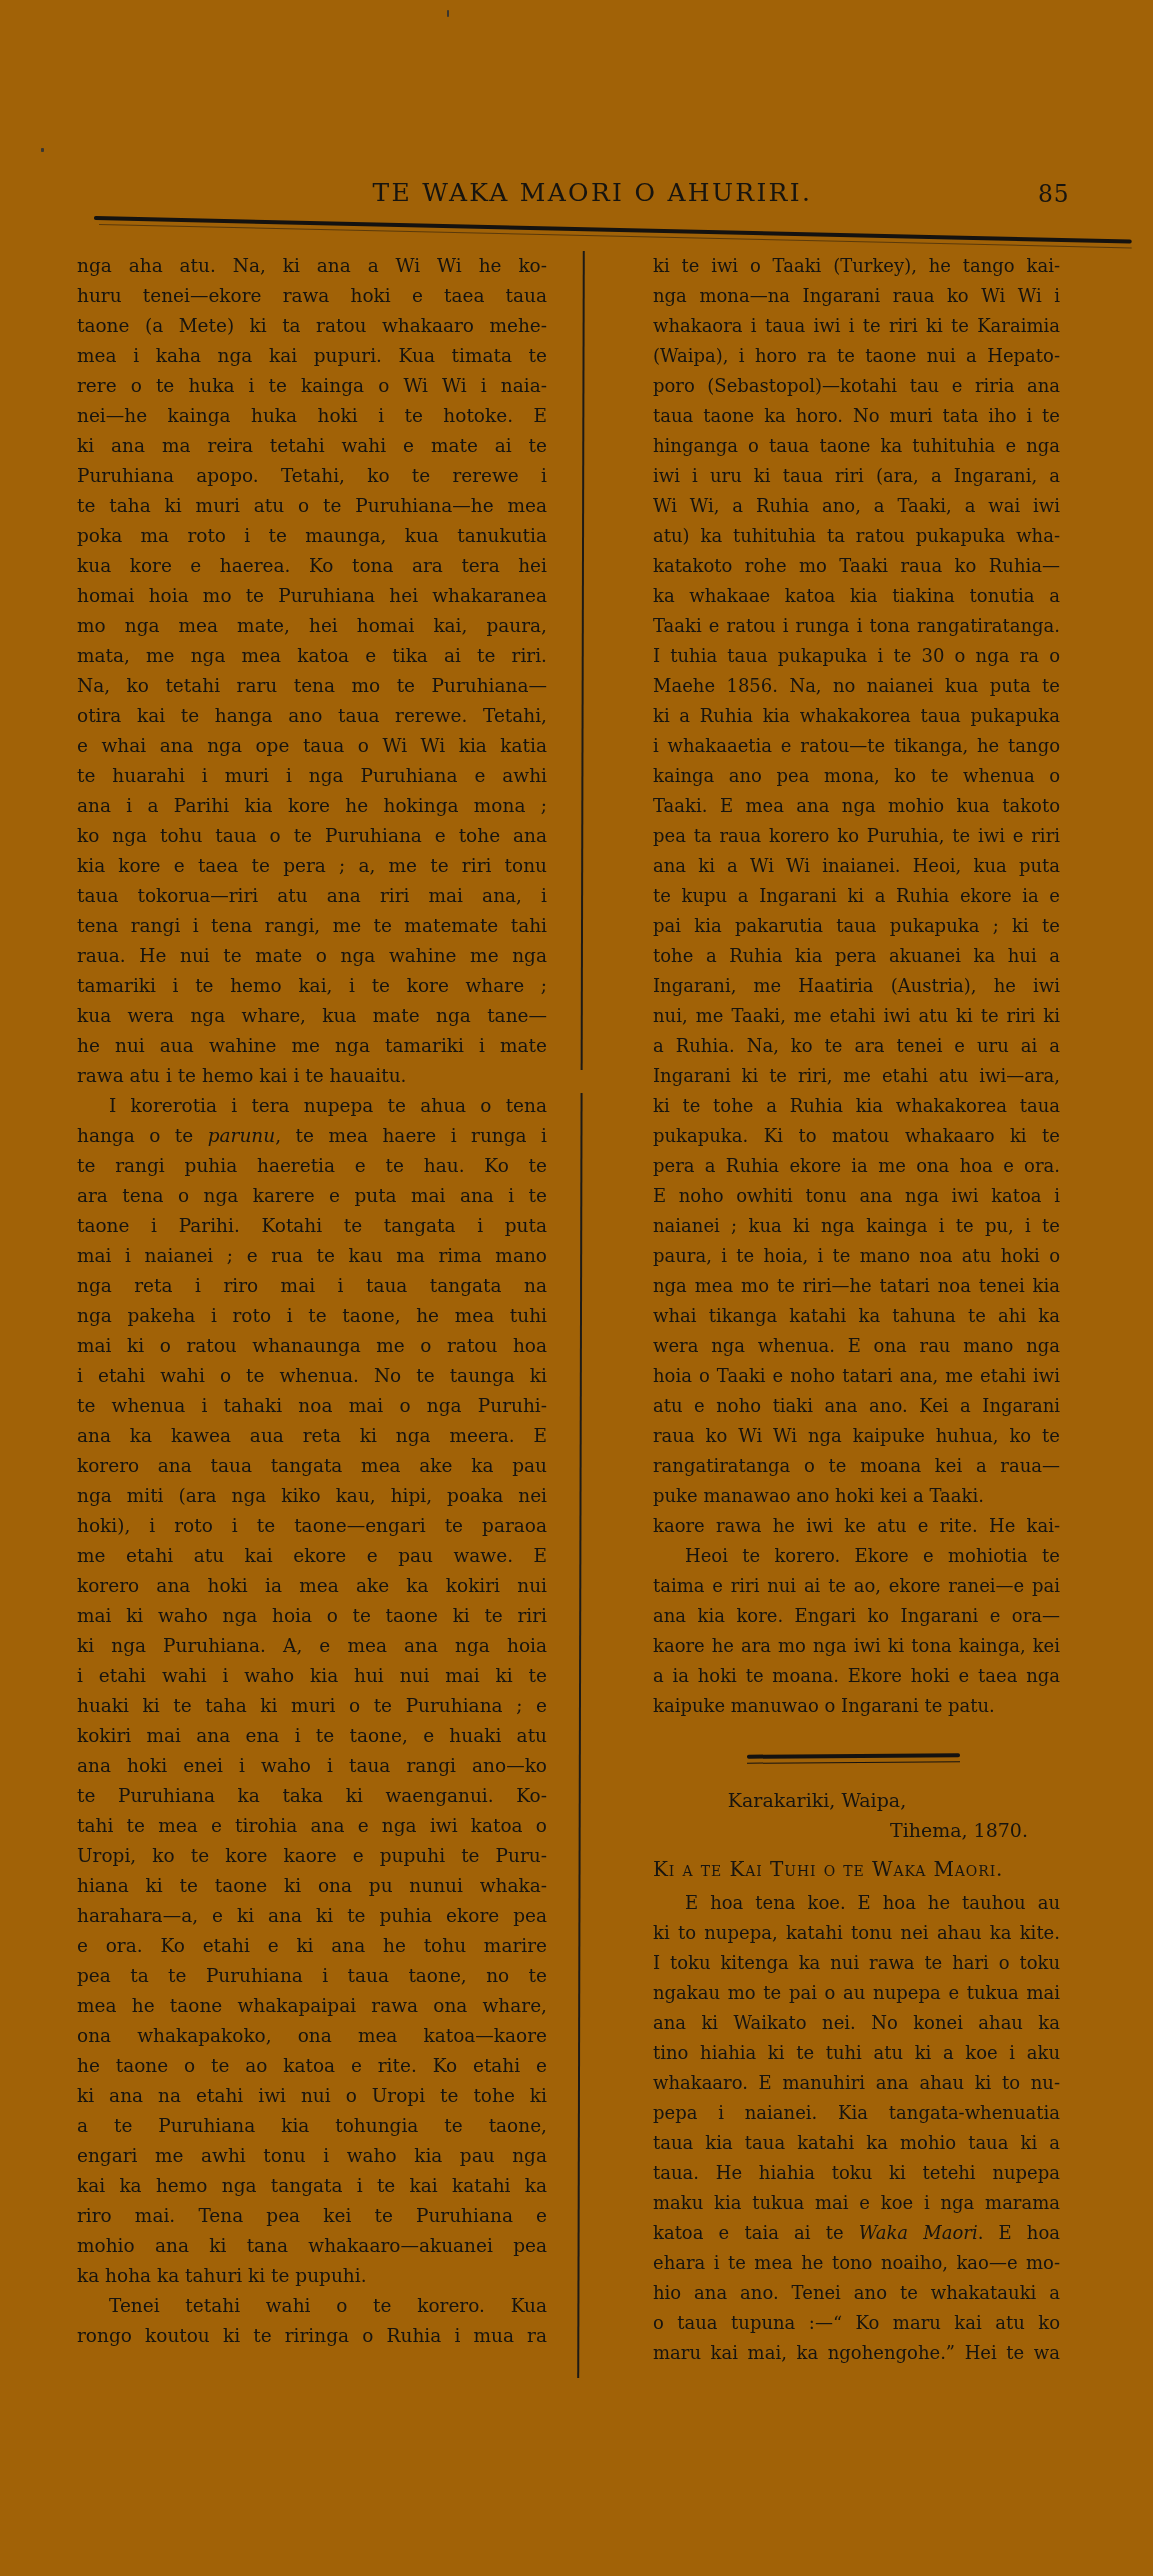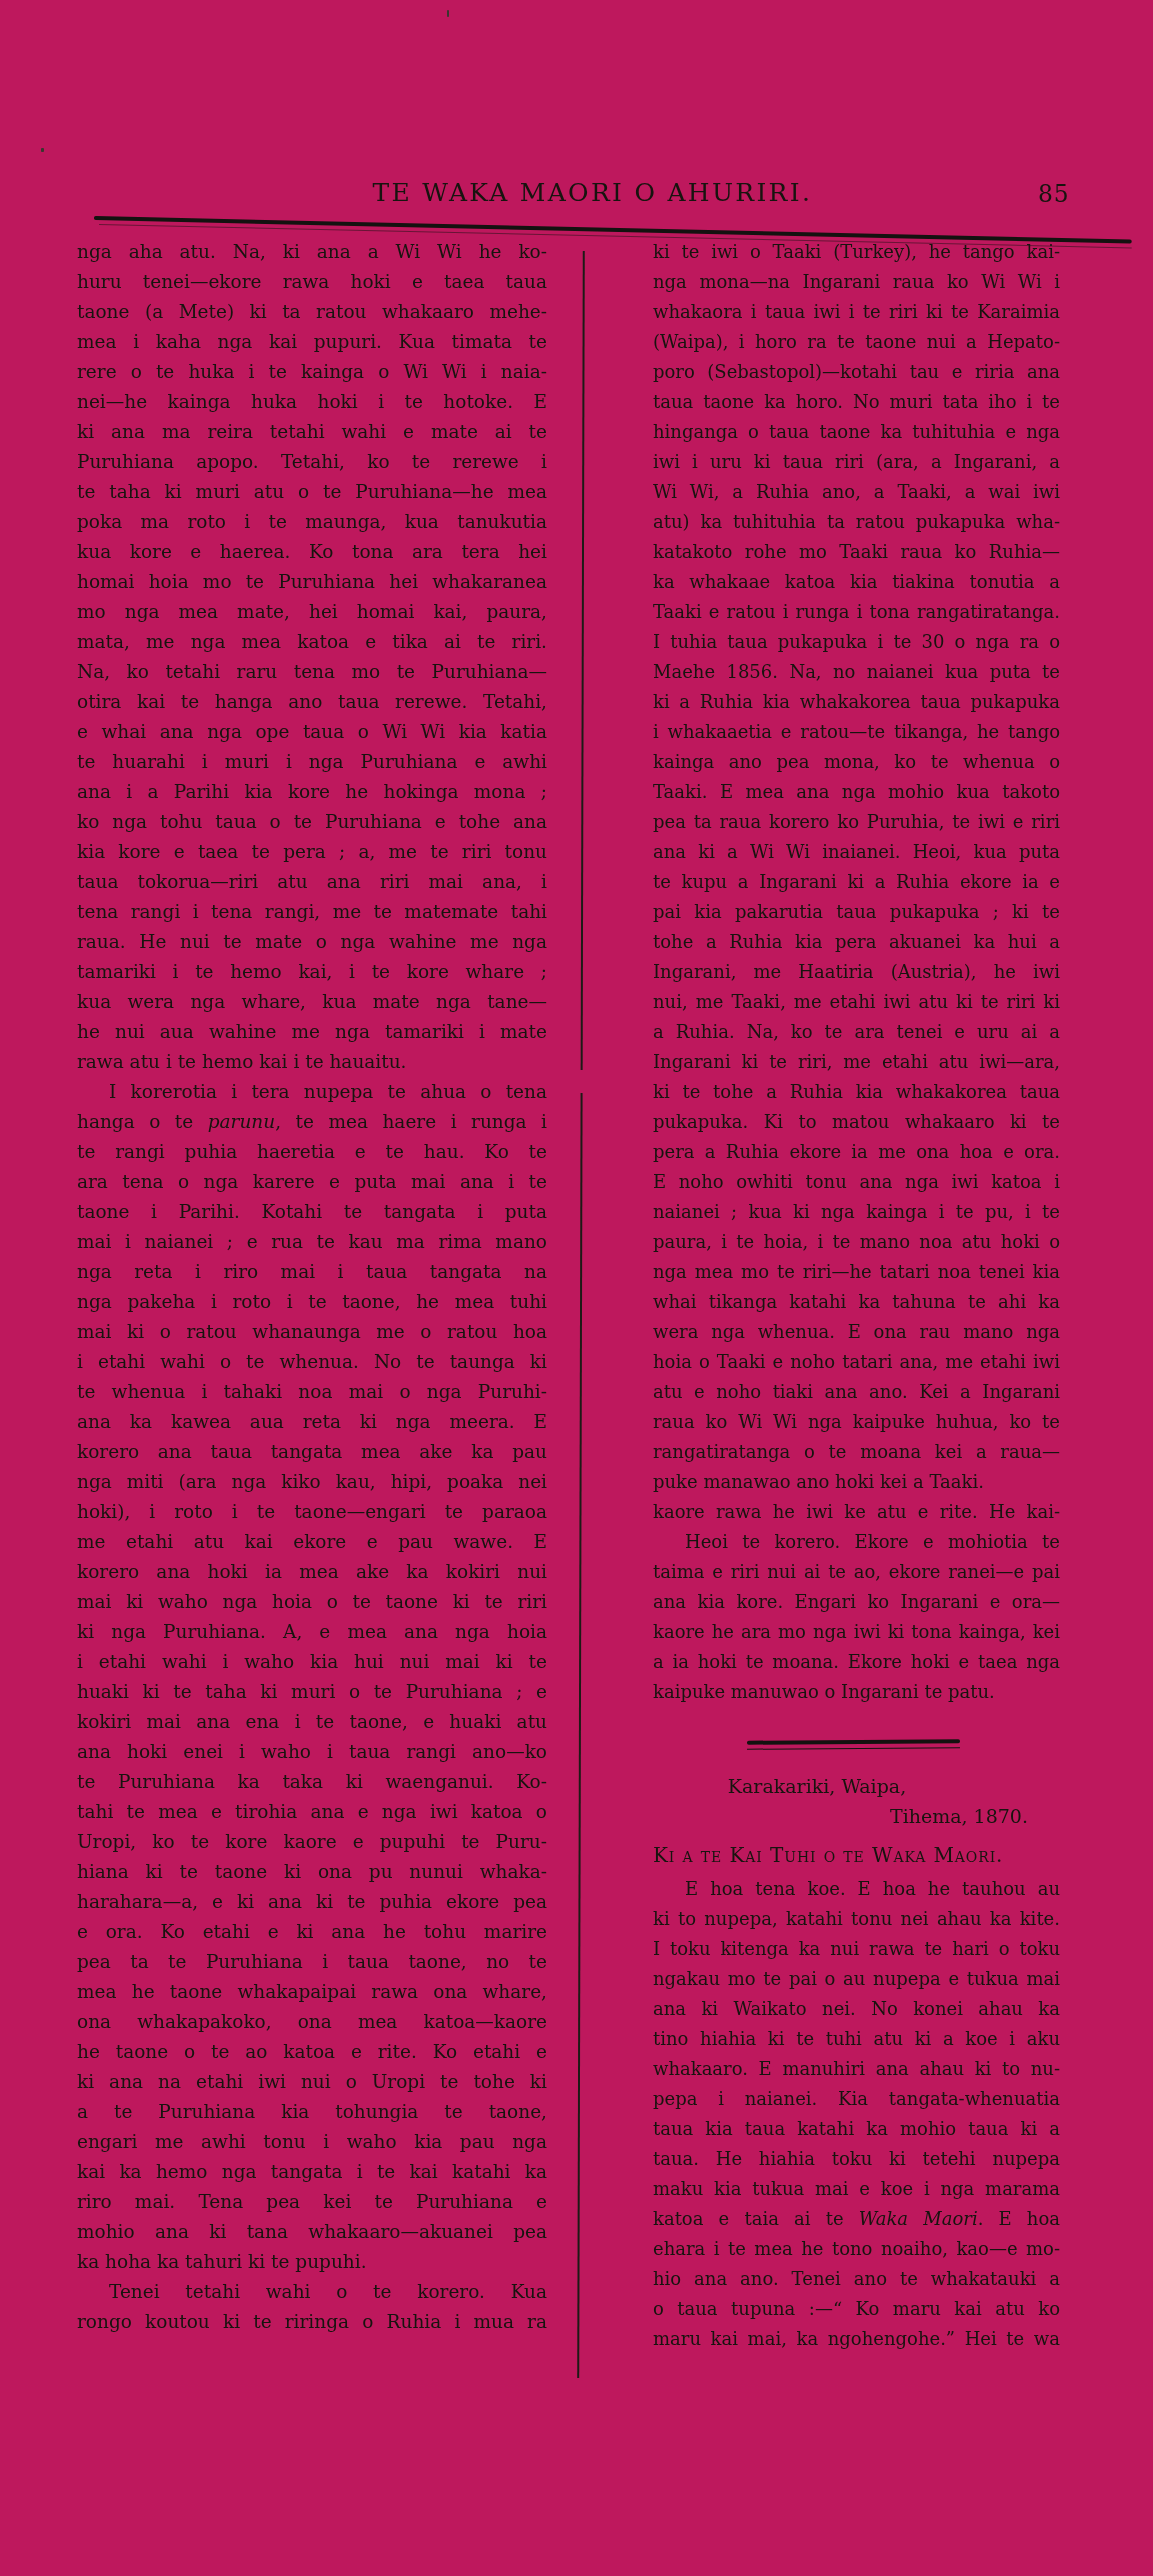--- a/index.html
+++ b/index.html
@@ -1,31 +1,31 @@
 <!DOCTYPE html>
 <html style="font-size:14.4px"><head>
 <meta charset="utf-8">
 <style>
   html,body{margin:0;padding:0;background:#e8e6e0;}
-  .page{position:relative;width:1154px;height:2576px;background:#be185d;overflow:hidden;
+  .page{position:relative;width:1154px;height:2576px;background:#a16207;overflow:hidden;
         font-family:"DejaVu Serif","Liberation Serif",serif;color:#17140f;}
   
   .title{position:absolute;top:178px;left:15.3px;width:1154px;text-align:center;
          font-size:25px;letter-spacing:2.3px;white-space:nowrap;}
   .pagenum{position:absolute;top:180px;left:1038px;font-size:23.4px;letter-spacing:0.9px;}
   .rule-main{position:absolute;top:216px;left:94px;width:1038px;height:3.6px;background:#141210;
              transform:rotate(1.3deg);transform-origin:0 0;border-radius:1.8px;}
   .rule-echo{position:absolute;top:224px;left:99px;width:1033px;height:1.4px;background:#141210;
              opacity:.5;transform:rotate(1.3deg);transform-origin:0 0;}
   
   .divider{position:absolute;left:580px;top:251px;width:1.8px;height:2127px;
            background:linear-gradient(#1d1a16 0 38.5%,transparent 38.5% 39.6%,#1d1a16 39.6% 100%);
            transform:rotate(.15deg);}
   
-  .col{position:absolute;top:237px;}
+  .col{position:absolute;top:251px;}
   .col-left{left:77px;width:470px;font-size:18.5px;line-height:30px;}
   .col-right{left:609px;width:407px;font-size:18px;line-height:30px;margin-left:44px;}
   .line{text-align:justify;text-align-last:justify;}
   .line.end{text-align-last:left;}
   .line.indent{text-indent:32px;}
   
   .section-rule{margin:33px 0 0 94px;width:213px;}
   .section-rule .bar1{height:4px;background:#141210;border-radius:1.8px;transform:rotate(-.4deg);}
   .section-rule .bar2{height:1.4px;background:#141210;margin-top:4px;transform:rotate(-.4deg);}
   .date1{margin-top:21.6px;text-align:center;padding-right:79px;font-size:19px;}

